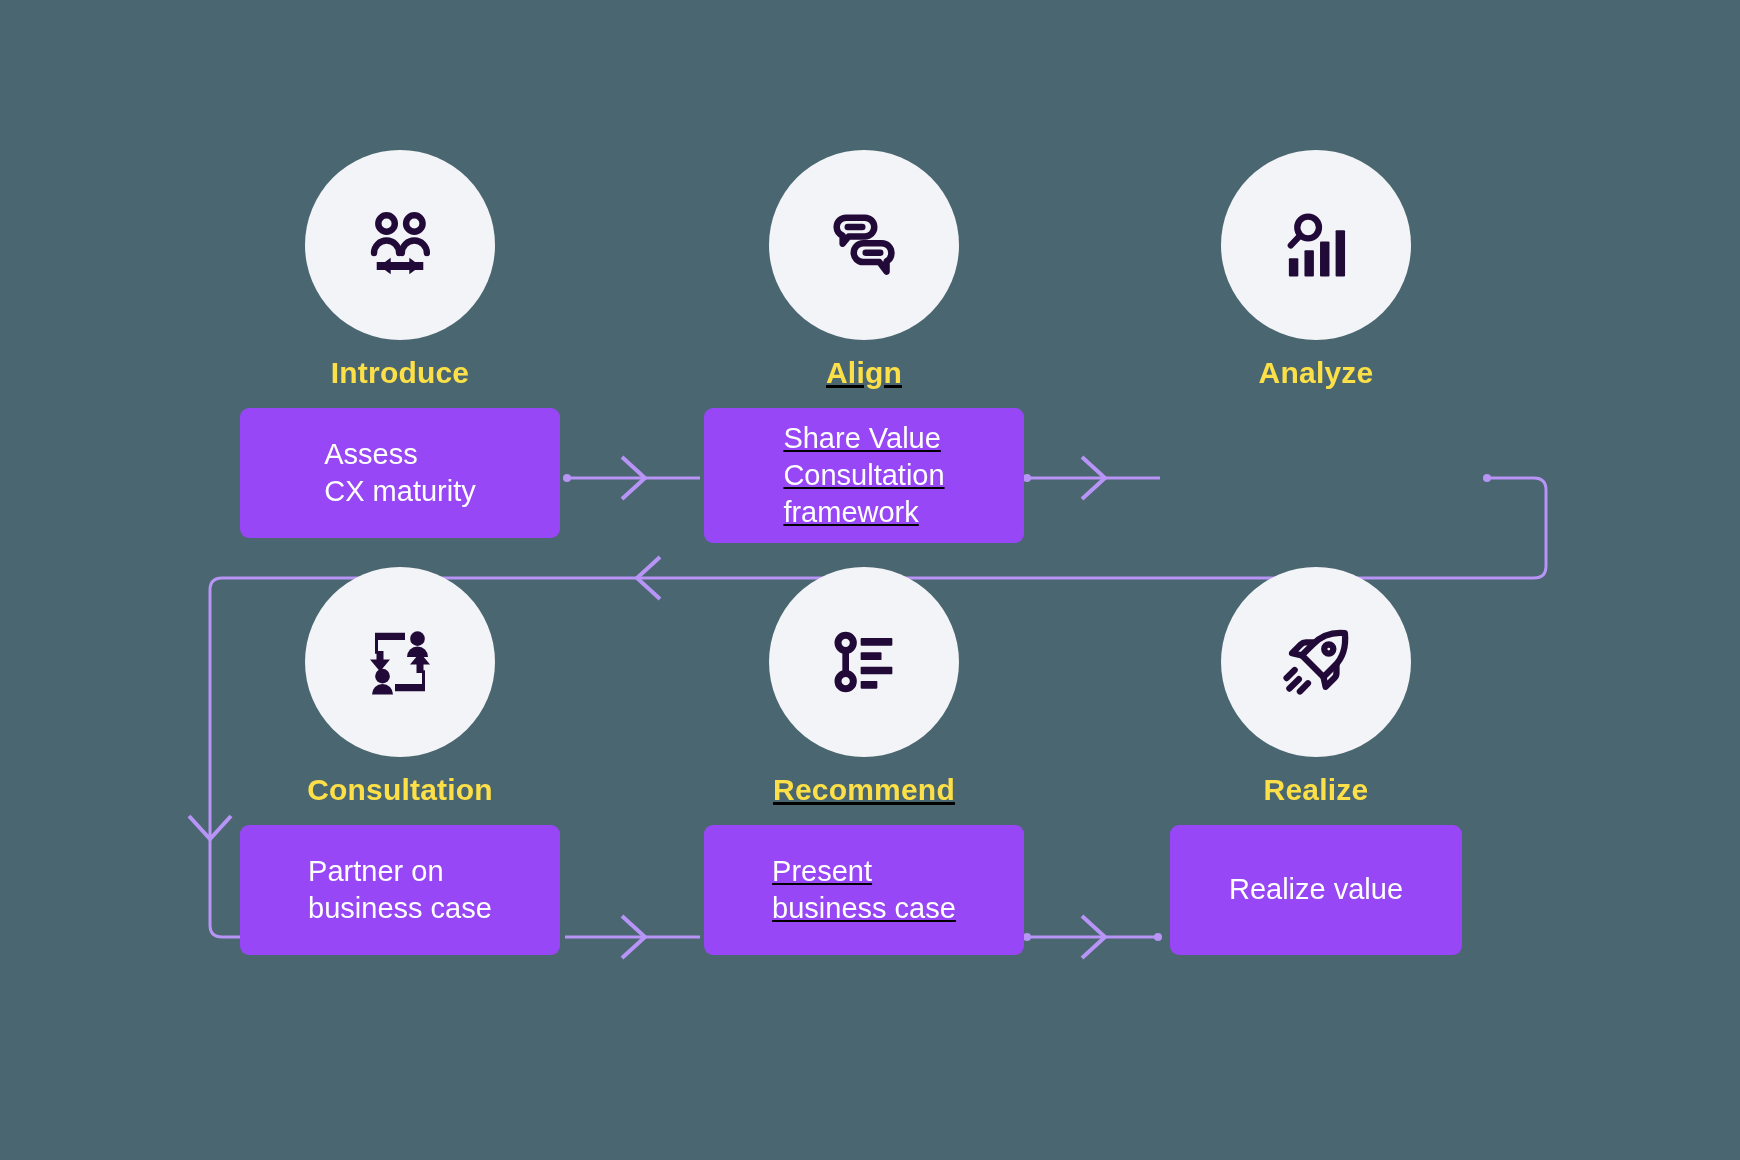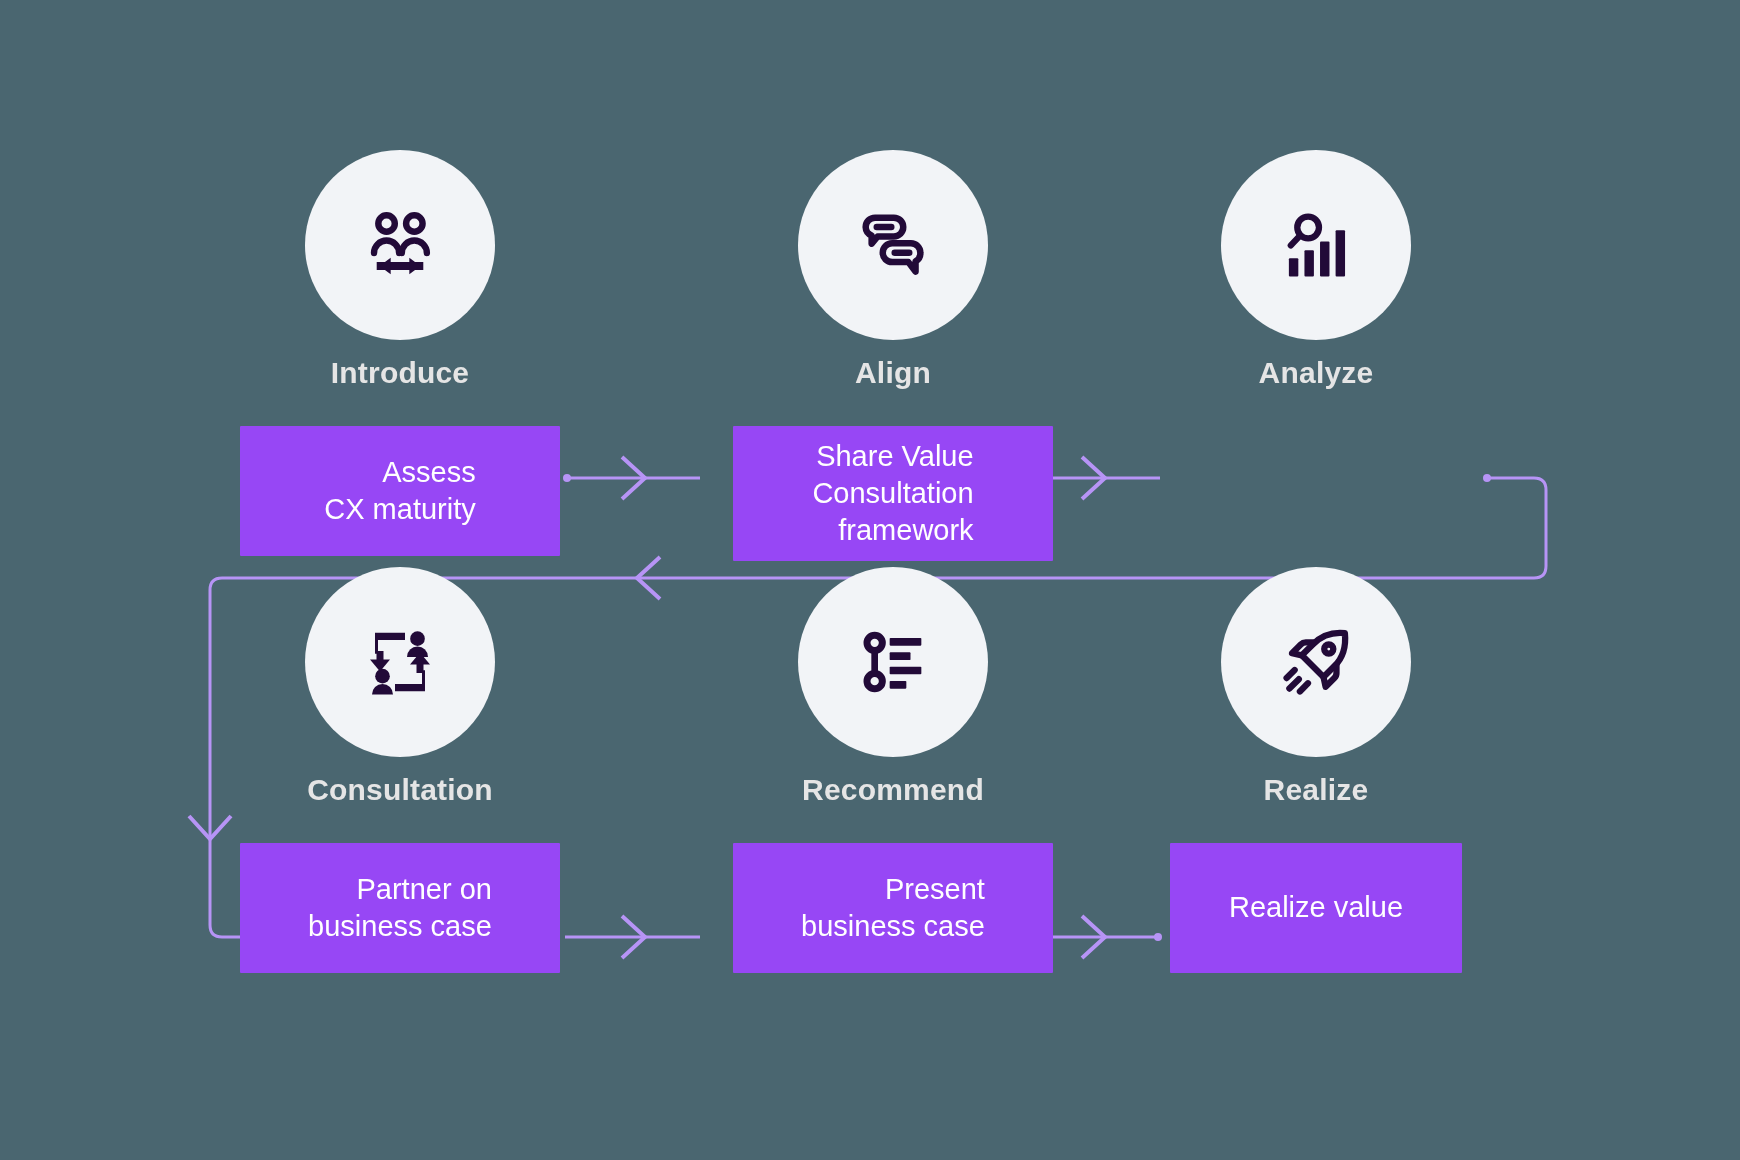--- a/index.html
+++ b/index.html
@@ -21,48 +21,48 @@
   #row-bottom{top:567px;}
 
   .stage{
     position:absolute;
     width:460px;
     display:flex;
     flex-direction:column;
     align-items:center;
   }
   .col-0{left:170px;}
-  .col-1{left:663px;}
+  .col-1{left:634px;text-decoration:underline;}
   .col-2{left:1086px;}
 
   .circle{
     width:190px;height:190px;border-radius:50%;
     background:#f2f4f7;
     display:flex;align-items:center;justify-content:center;
   }
   .circle svg{display:block;}
 
   .stage-label{
     margin-top:18px;
     font-size:30px;
     font-weight:bold;
-    color:#e5e5e5;
+    color:#fde047;
     letter-spacing:.2px;
     line-height:1;
     white-space:nowrap;
   }
 
   .card{
-    margin-top:38px;
+    margin-top:20px;
     width:320px;
     min-height:130px;
     background:#9747f5;
-    border-radius:1px;
+    border-radius:9px;
     display:flex;align-items:center;justify-content:center;
-    text-align:right;
+    text-align:left;
     color:#ffffff;
     font-size:29px;
     line-height:1.28;
     padding:12px 14px;
     box-sizing:border-box;
   }
   .card.wide{width:360px;}
   .card-text{white-space:pre-line;}
 
   

